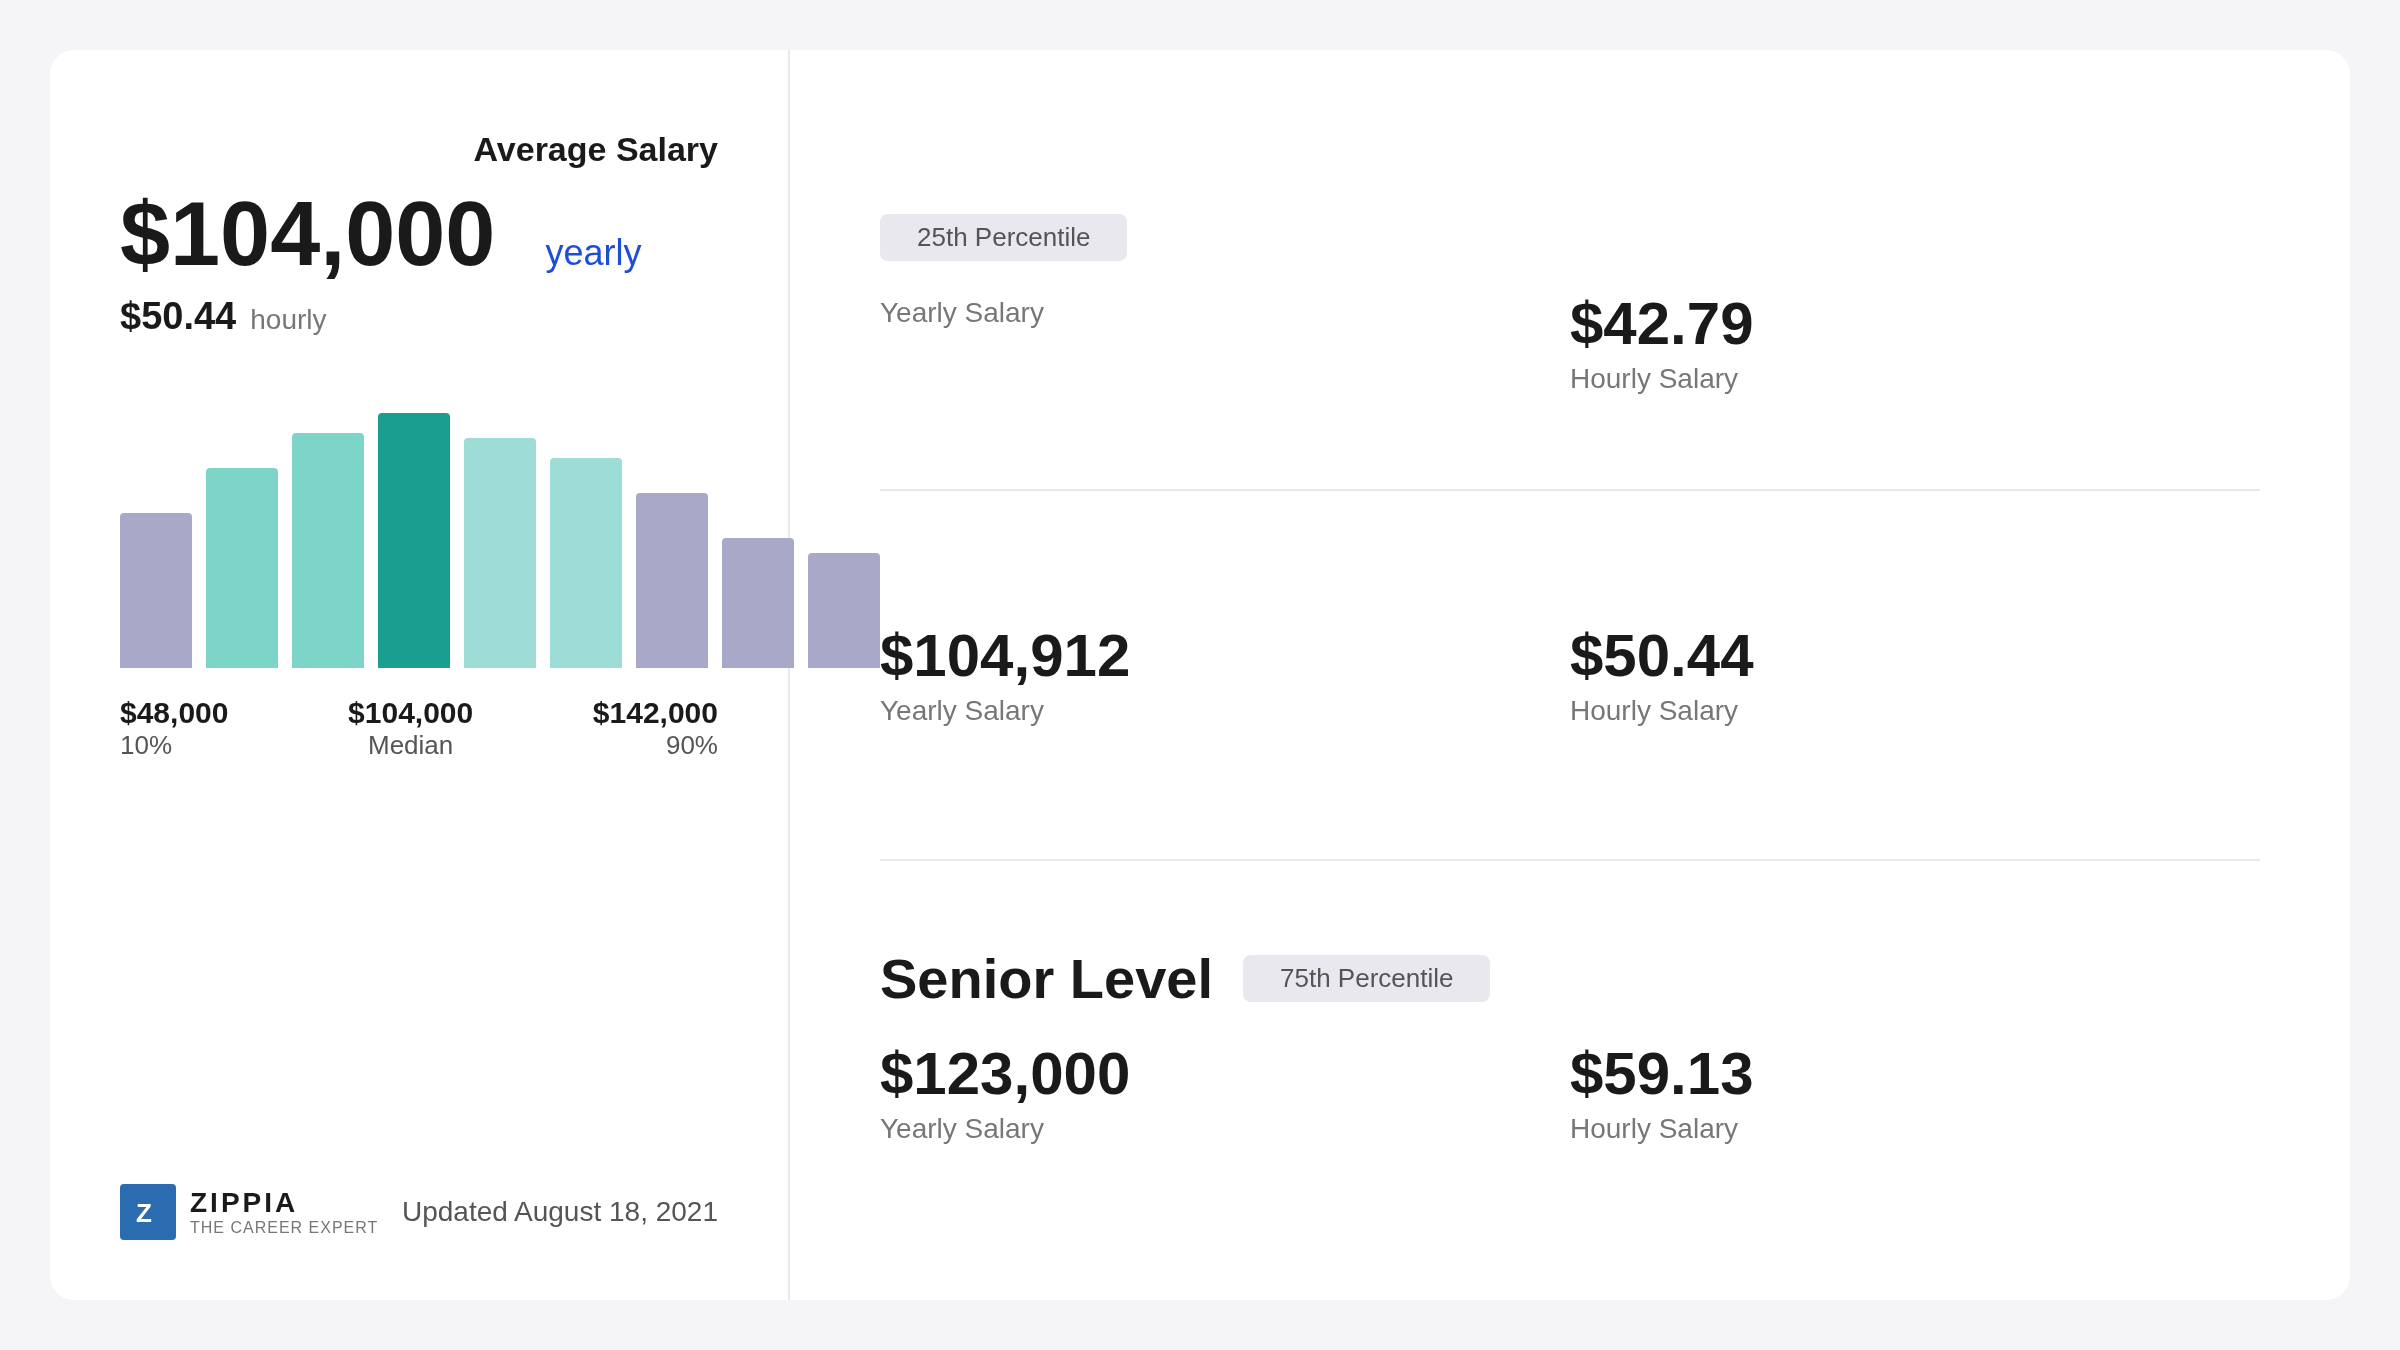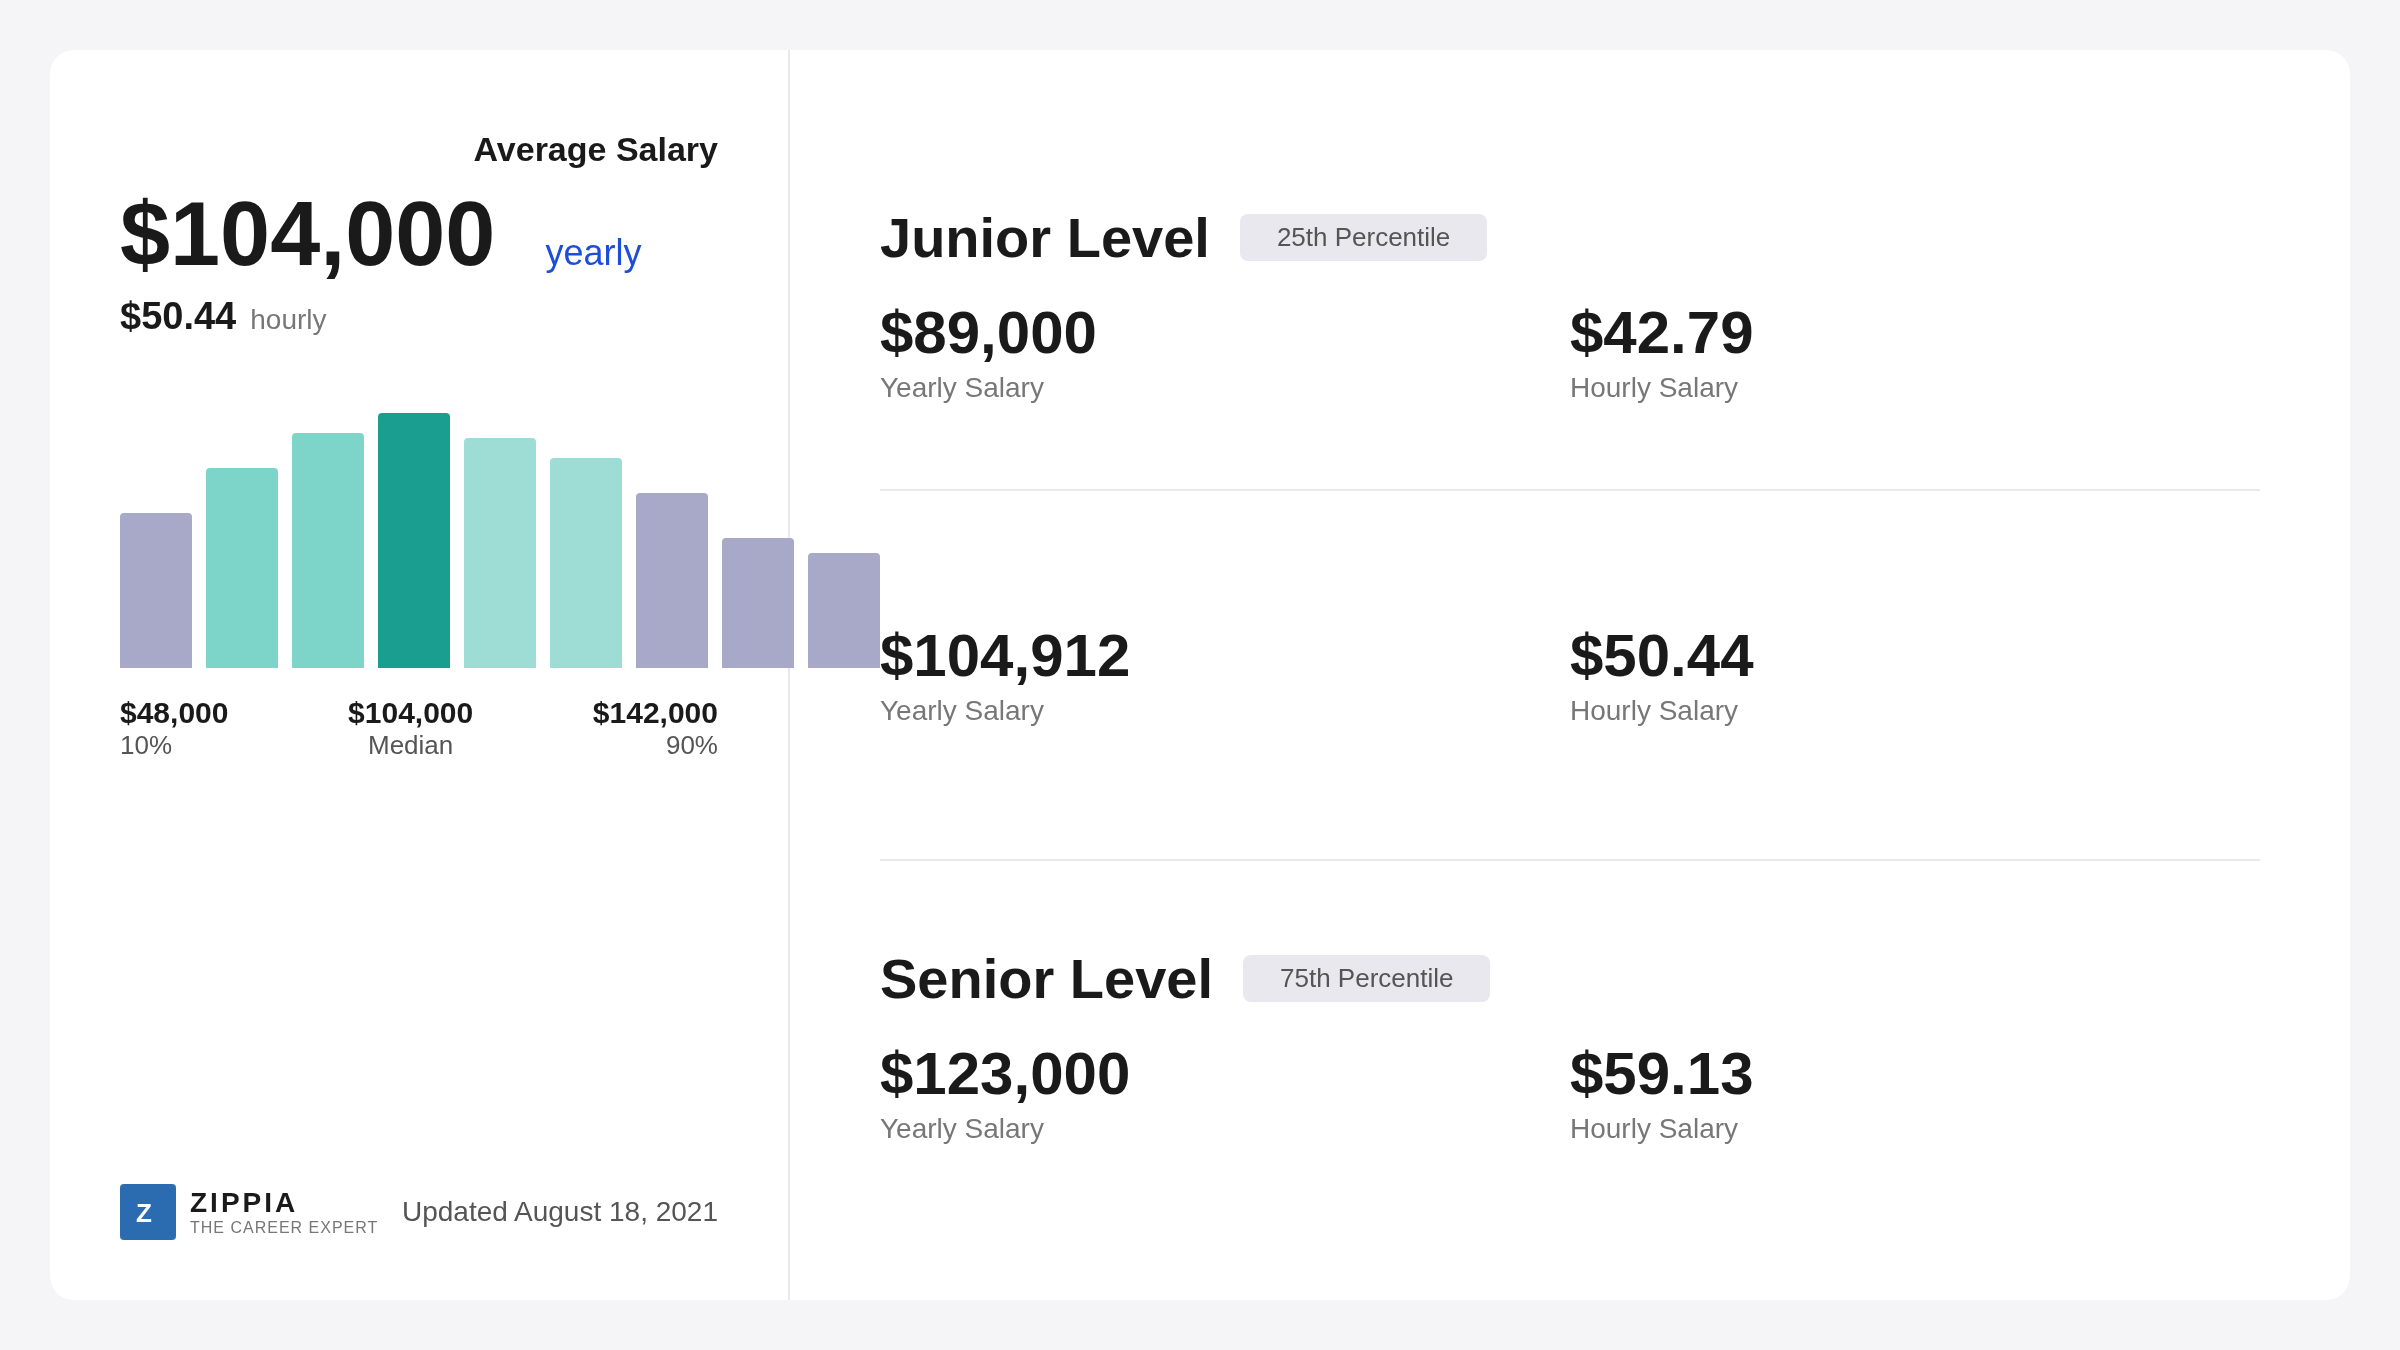--- a/index.html
+++ b/index.html
@@ -292,26 +292,24 @@
           <span class="zippia-tagline">THE CAREER EXPERT</span>
         </div>
       </div>
       <span class="updated-date">Updated August 18, 2021</span>
     </div>
   </div>
 
   <div class="right-panel" id="right-panel">
   <div class="level-section">
       <div class="level-header">
-        <span class="level-name">Junior Level</span>
         <span class="percentile-badge">25th Percentile</span>
       </div>
       <div class="salary-row">
         <div class="salary-col">
-          <span class="salary-amount">$89,000</span>
           <span class="salary-label">Yearly Salary</span>
         </div>
         <div class="salary-col">
           <span class="salary-amount">$42.79</span>
           <span class="salary-label">Hourly Salary</span>
         </div>
       </div>
     </div>
       <div class="level-section">
       <div class="salary-row">

